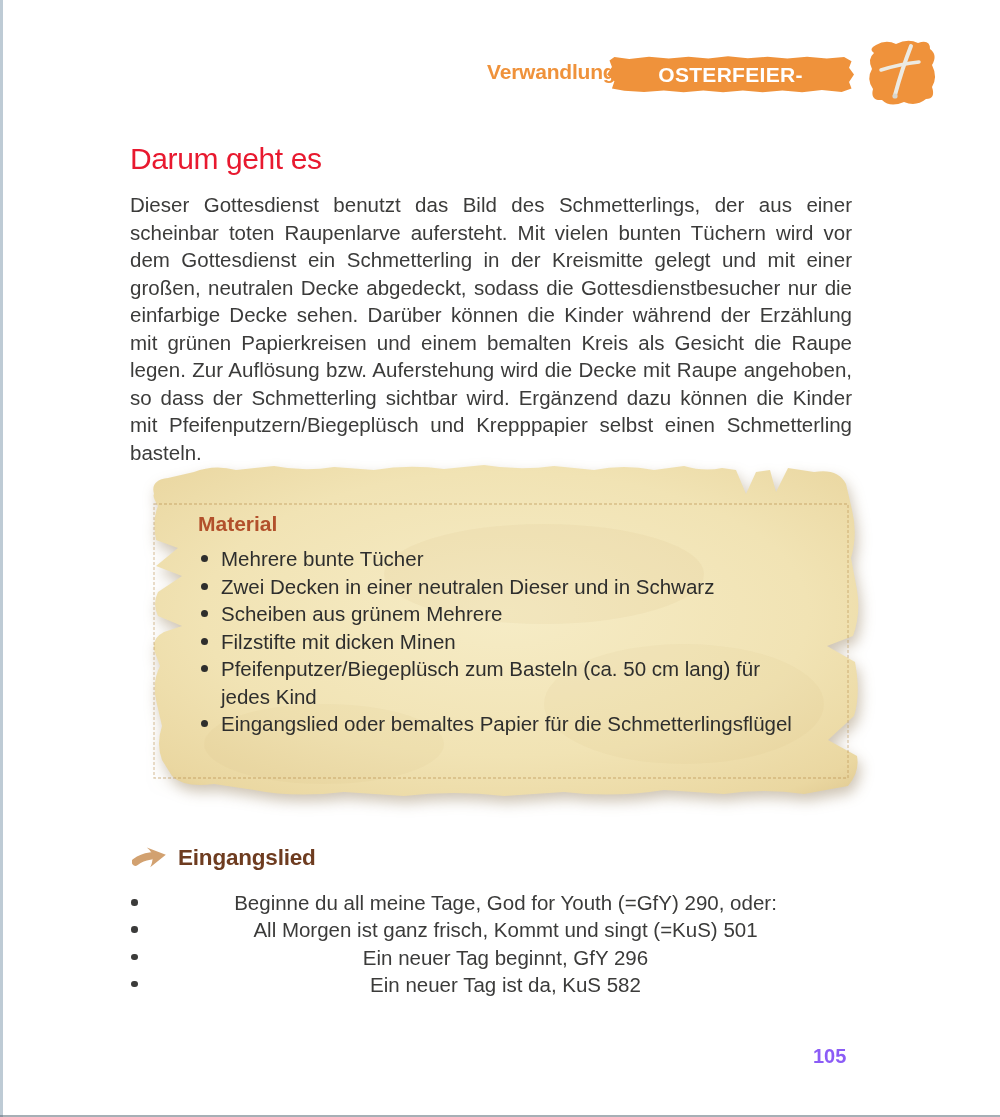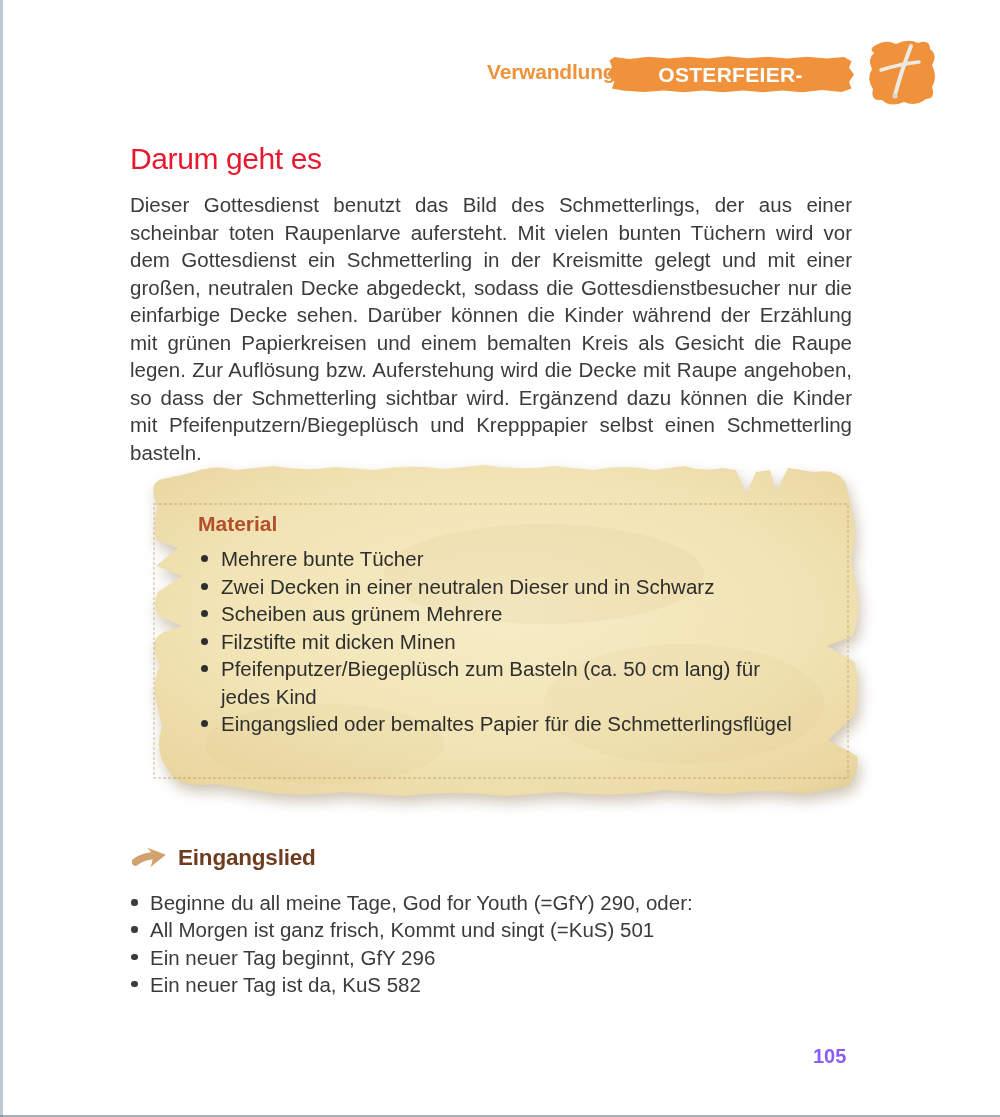--- a/index.html
+++ b/index.html
@@ -36,21 +36,21 @@
   .parch-content{position:absolute;top:56px;left:74px;width:606px;}
   .parch-title{font-size:21px;font-weight:700;color:#B2502B;line-height:28px;margin-bottom:7px;}
   ul.plain{list-style:none;margin:1px;padding:0;}
   .mat-item{position:relative;padding-left:22px;font-size:20.5px;line-height:27.5px;color:#2e2e2d;}
   .dot{position:absolute;left:2px;top:10px;width:7px;height:7px;border-radius:50%;background:#2e2e2d;}
 
   
   .lied-head{position:absolute;top:843px;left:132px;display:flex;align-items:flex-end;}
   .lied-arrow{width:38px;height:28px;margin-right:8px;}
   .lied-title{font-size:22.5px;font-weight:700;color:#6E3C20;letter-spacing:-0.2px;}
-  .songs{position:absolute;top:888px;left:130px;width:730px;}
+  .songs{position:absolute;top:888px;left:130px;width:730px;text-align:center;}
   .song-item{position:relative;padding-left:19px;font-size:20.5px;line-height:27.3px;color:#3b3b3a;}
   .song-item .dot{left:0;top:10px;width:6.5px;height:6.5px;background:#3b3b3a;}
 
   
   .page-num{position:absolute;top:1045px;left:813px;font-size:20px;font-weight:700;color:#8b5cf6;}
 </style>
 </head>
 <body>
 
 <div class="page">

